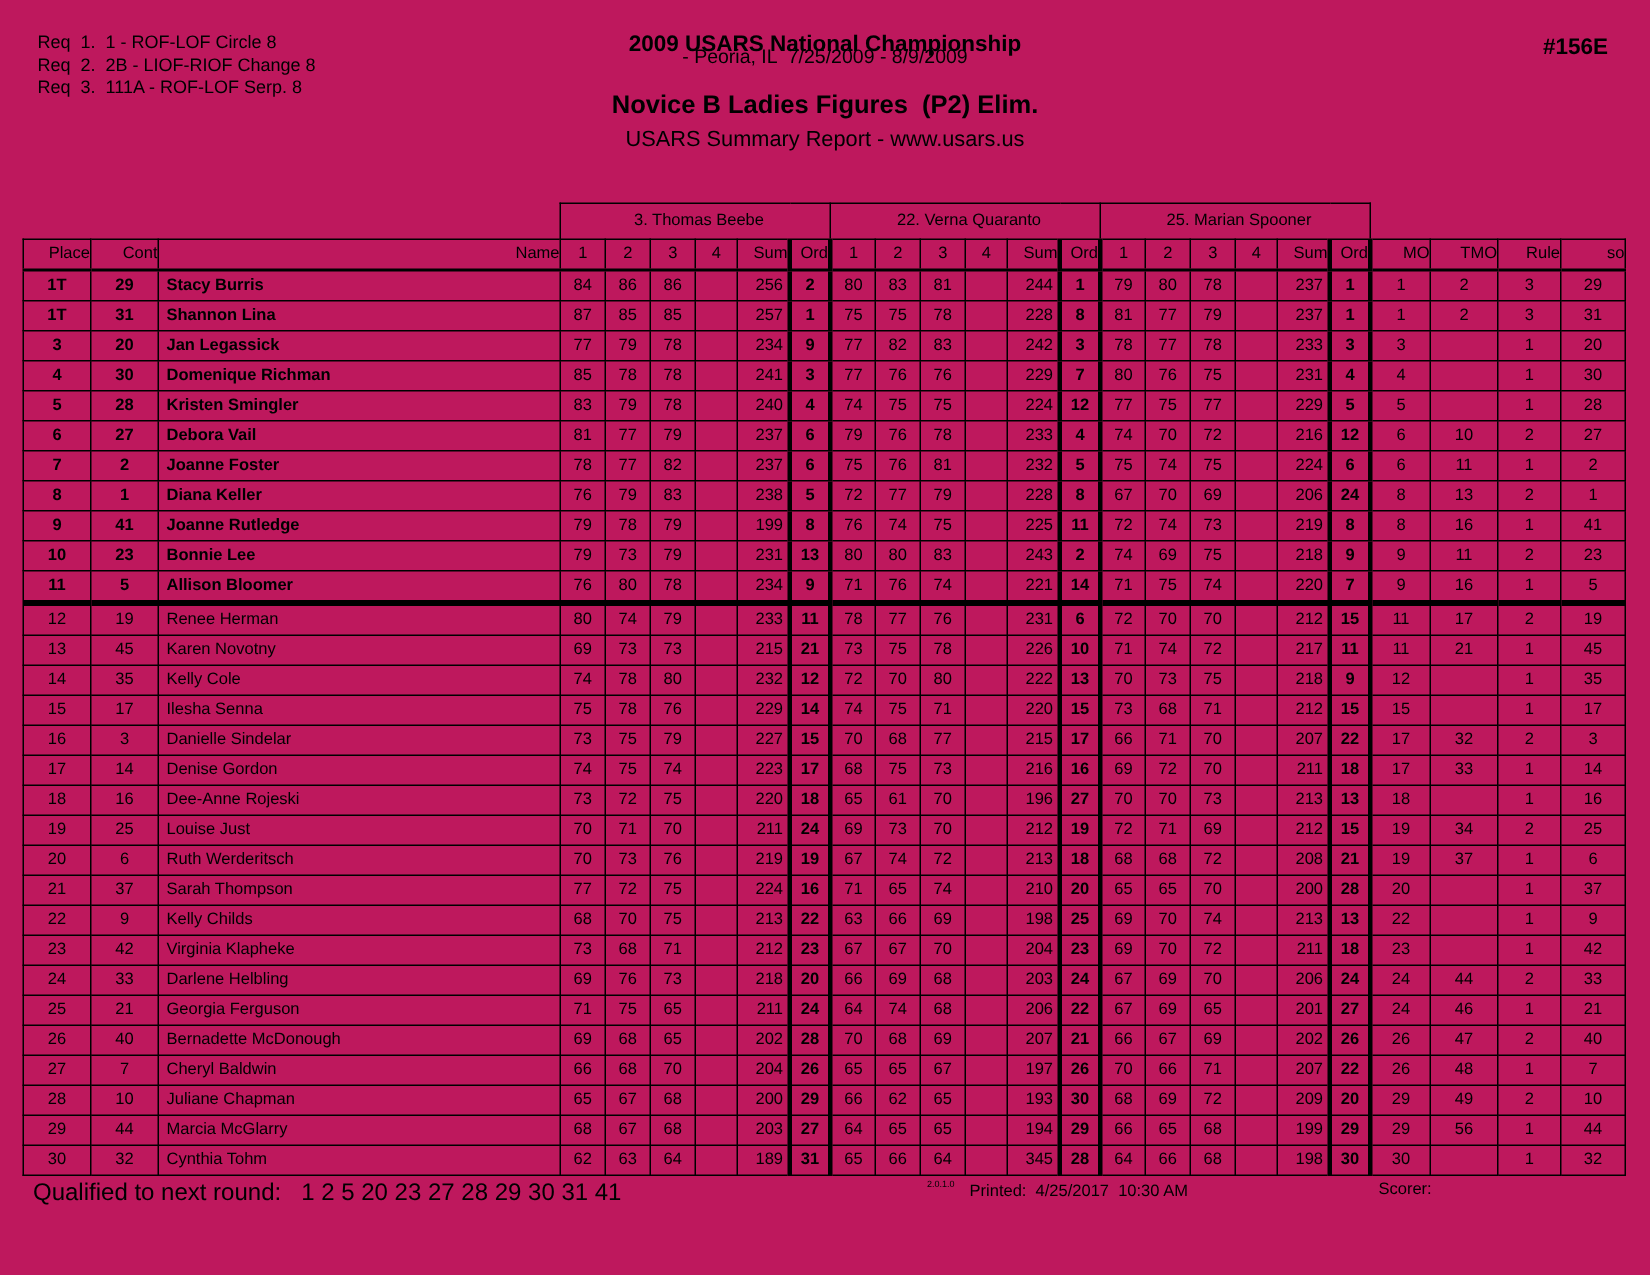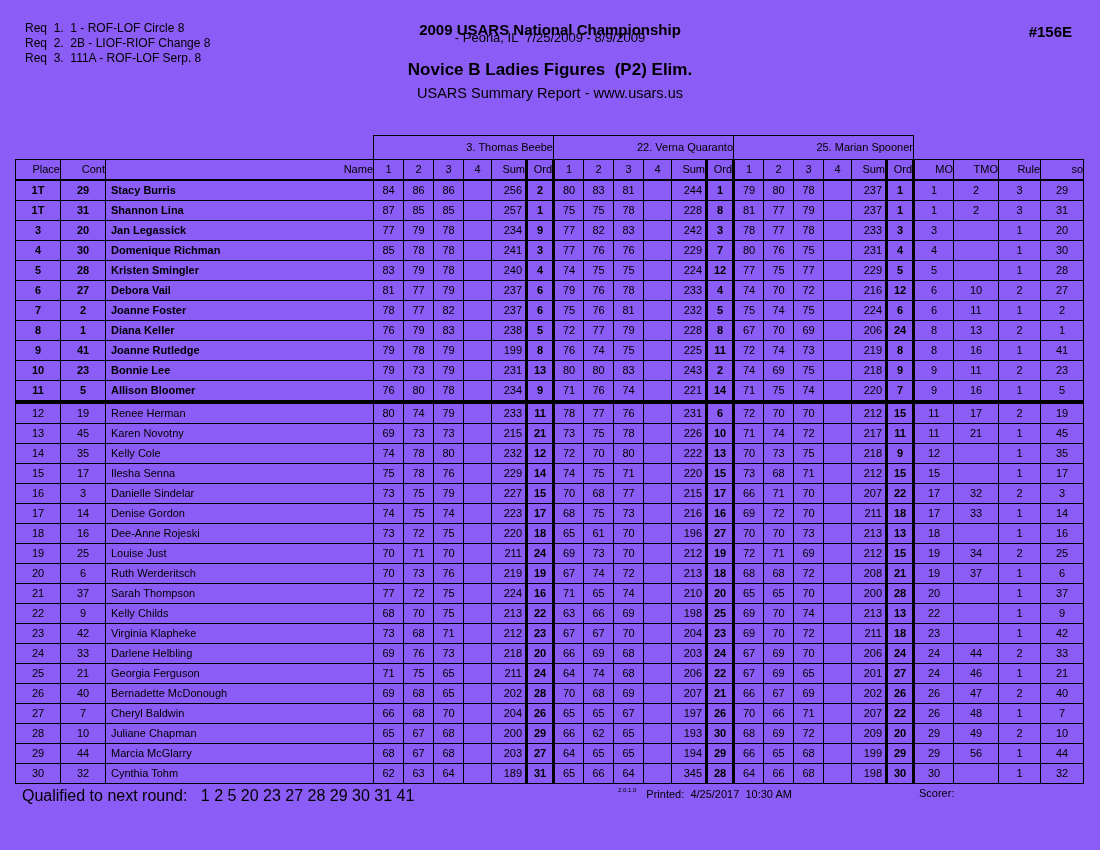--- a/index.html
+++ b/index.html
@@ -1,32 +1,32 @@
 <!DOCTYPE html>
 <html><head>
 <meta charset="utf-8">
 <style>
   html,body{margin:0;padding:0;background:#fff;}
-  .page{position:relative;width:1100px;height:850px;background:#8b5cf6;
+  .page{position:relative;width:1100px;height:850px;background:#be185d;
         font-family:"Liberation Sans",sans-serif;color:#000;overflow:hidden;}
   .pre{white-space:pre;}
   .req{position:absolute;left:25px;top:21px;font-size:12px;line-height:15px;}
   .req div{white-space:pre;}
   .center-line{position:absolute;left:0;right:0;text-align:center;}
   .title{top:21px;font-size:15px;font-weight:bold;}
   .subtitle{top:30px;font-size:13px;}
   .event{top:60px;font-size:17px;font-weight:bold;}
   .report{top:85px;font-size:14.5px;}
   .docnum{position:absolute;right:28px;top:23px;font-size:15px;font-weight:bold;}
 
   table.results{position:absolute;left:15px;top:135px;border-collapse:collapse;table-layout:fixed;}
   .results td,.results th{border:1px solid #000;font-size:11px;font-weight:normal;height:19px;
     line-height:19px;padding:0;white-space:nowrap;overflow:hidden;}
   .nob{border:none !important;background:transparent;}
-  th.jbox{text-align:right;padding-left:5px;height:23px;line-height:23px;margin-top:43px;}
+  th.jbox{text-align:center;padding-left:5px;height:23px;line-height:23px;margin-top:43px;}
   tr.colhead th{border-bottom:2px solid #000;text-align:right;padding-left:3px;}
   tr.colhead th.cnum{text-align:center;padding-left:0;}
   td.tc{text-align:center;}
   td.name{text-align:left;padding-left:5px;margin-top:34px;}
   td.sum{text-align:right;padding-right:3px;}
   .ord{border-left:3px solid #000 !important;border-right:3px solid #000 !important;}
   td.ord{font-weight:bold;text-align:center;}
   tr.bold td.place,tr.bold td.cont,tr.bold td.name{font-weight:bold;}
   tr.cutoff td{border-bottom:4px solid #000;}
 

